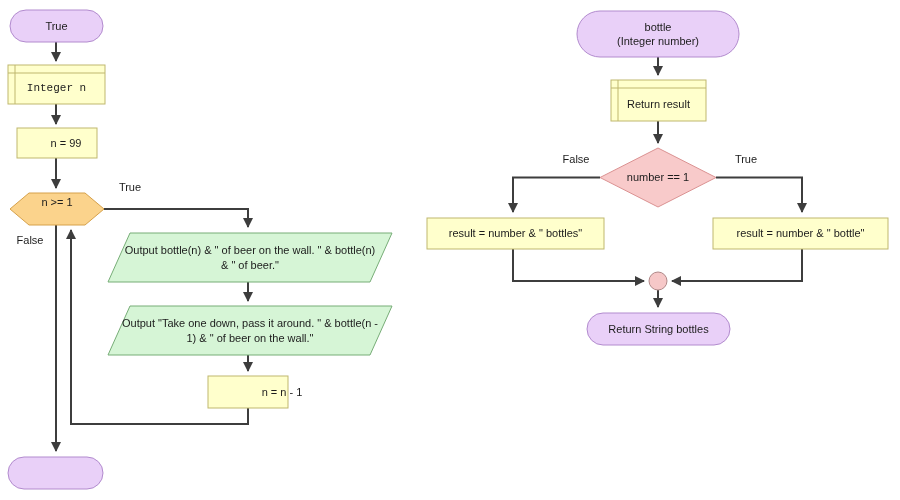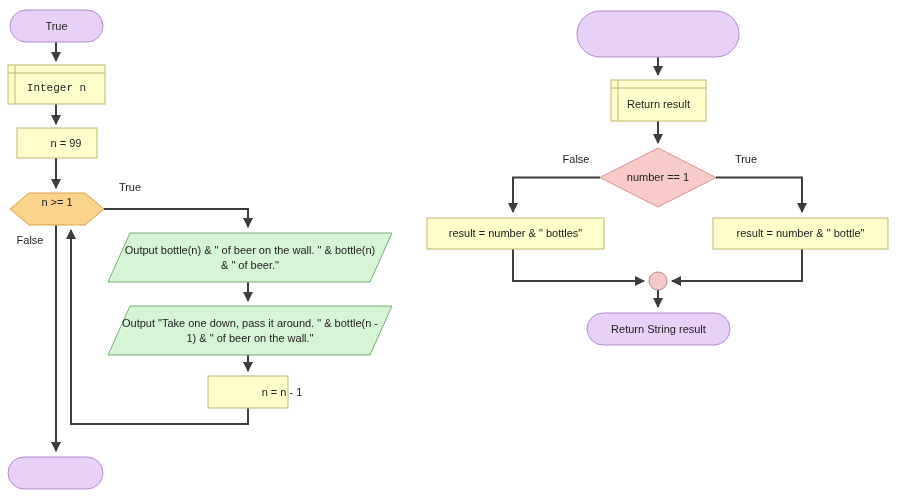--- a/index.html
+++ b/index.html
@@ -85,21 +85,23 @@
   <div class="label" style="left:8px;top:73px;width:97px;height:31px;font-family:Liberation Mono, monospace;">Integer n</div>
   <div class="label" style="left:17px;top:128px;width:80px;height:30px;margin-left:9px;">n = 99</div>
   <div class="label" style="left:10px;top:193px;width:94px;height:18px;">n &gt;= 1</div>
   <div class="label" style="left:106px;top:180px;width:48px;height:15px;">True</div>
   <div class="label" style="left:6px;top:233px;width:48px;height:15px;">False</div>
   <div class="label" style="left:121px;top:233px;width:258px;height:49px;">Output bottle(n) &amp; " of beer on the wall. " &amp; bottle(n) &amp; " of beer."</div>
   <div class="label" style="left:121px;top:306px;width:258px;height:49px;">Output "Take one down, pass it around. " &amp; bottle(n - 1) &amp; " of beer on the wall."</div>
   <div class="label" style="left:208px;top:376px;width:80px;height:32px;padding-left:34px;">n = n - 1</div>
   <div class="label" style="left:24px;top:457px;width:114px;height:32px;margin-top:48px;">End</div>
 
+  <div class="label prelines" style="left:577px;top:11px;width:162px;height:46px;">bottle
+(Integer number)</div>
   <div class="label" style="left:611px;top:88px;width:95px;height:33px;">Return result</div>
   <div class="label" style="left:600px;top:166px;width:116px;height:23px;">number == 1</div>
   <div class="label" style="left:552px;top:152px;width:48px;height:15px;">False</div>
   <div class="label" style="left:722px;top:152px;width:48px;height:15px;">True</div>
   <div class="label" style="left:427px;top:218px;width:177px;height:31px;">result = number &amp; " bottles"</div>
   <div class="label" style="left:713px;top:218px;width:175px;height:31px;">result = number &amp; " bottle"</div>
-  <div class="label" style="left:587px;top:313px;width:143px;height:32px;">Return String result</div>
+  <div class="label" style="left:587px;top:313px;width:143px;height:32px;">Return String bottles</div>
 
 </div>
 
 </body></html>

